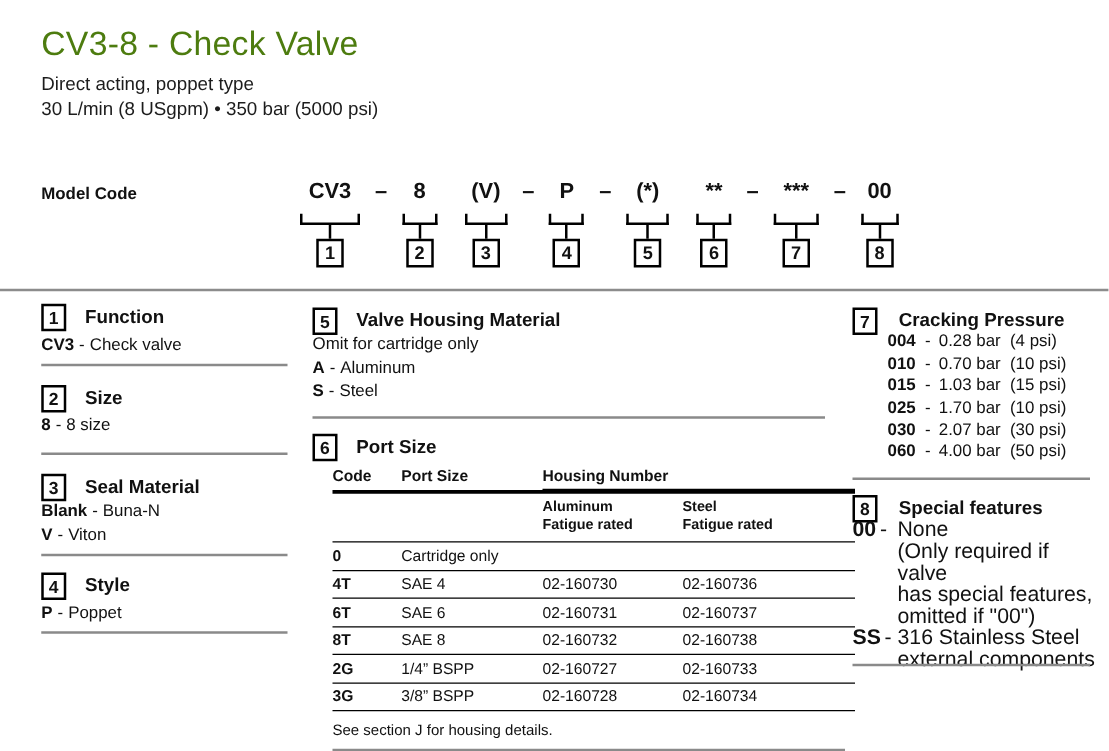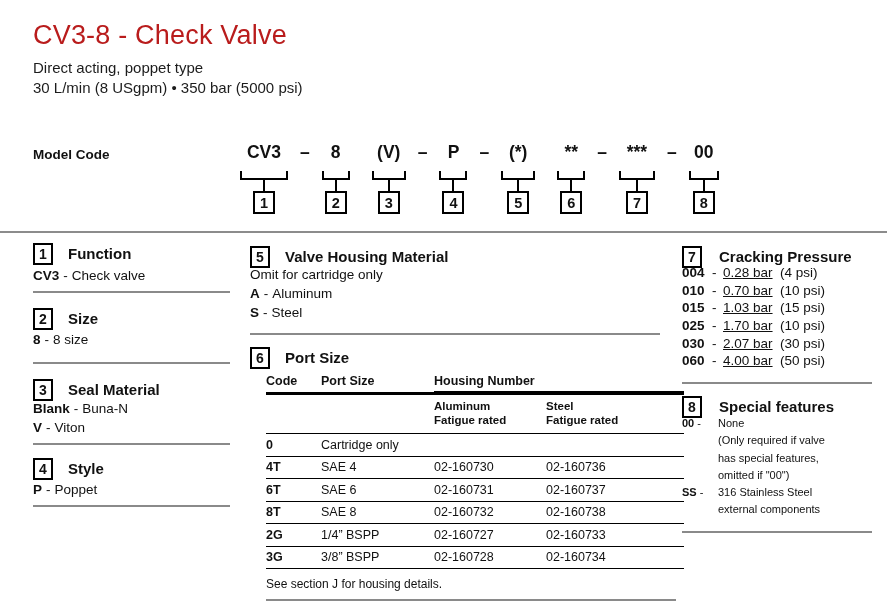--- a/index.html
+++ b/index.html
@@ -2,21 +2,21 @@
 <html><head>
 <meta charset="utf-8">
 <style>
   * { margin:0; padding:0; box-sizing:border-box; }
   html,body { background:#fff; }
   body { font-family:"Liberation Sans", sans-serif; color:#111; }
   .page { position:relative; width:887px; height:601px; background:#fff; overflow:hidden; }
 
   
   .hdr { position:absolute; left:33px; top:20px; }
-  .title { font-size:27px; font-weight:500; letter-spacing:0.2px; color:#b91c1c; }
+  .title { font-size:27px; font-weight:500; letter-spacing:0.2px; color:#4d7c0f; }
   .sub { font-size:15px; line-height:19.5px; color:#1c1c1c; }
   .sub.first { margin-top:7px; }
 
   
   .mc-label { position:absolute; left:33px; top:147px; font-weight:bold; font-size:13.5px; }
   .mc-diagram { position:absolute; left:240px; top:141px; display:flex; align-items:flex-start; gap:12px; }
   .mc-seg { display:flex; flex-direction:column; align-items:center; }
   .mc-code { font-weight:bold; font-size:17.5px; line-height:22px; white-space:nowrap; }
   .mc-bracket { height:9px; border-left:2px solid #000; border-right:2px solid #000; border-bottom:2px solid #000; margin-top:8px; }
   .mc-stem { width:2px; height:11px; background:#000; }
@@ -60,27 +60,27 @@
   .thick { height:3px; background:#000; }
   .tsub { padding:5px 0 6px 0; font-weight:bold; font-size:11.5px; line-height:13.5px; }
   .thin { height:1px; background:#000; }
   .tdata { align-items:center; height:22.5px; border-bottom:1.3px solid #000; }
   .tdata .c1 { font-weight:bold; }
   .tfoot { margin-top:8px; font-size:12px; }
   .sep-flow { margin-top:8px; height:2px; background:#8a8a8a; width:410px; }
 
   
   .cp-list { position:absolute; left:0; top:25px; }
-  .cp-row { display:flex; align-items:baseline; height:17.7px; font-size:13.5px; }
+  .cp-row { display:flex; align-items:baseline; height:17.7px; font-size:13.5px;margin-left:28px; }
   .cp-code { width:30px; flex:none; font-weight:bold; }
   .cp-dash { width:11px; flex:none; }
-  .cp-bar { width:57px; flex:none;text-decoration:underline; }
-
-  
-  .sf-list { position:absolute; left:0; top:175px; font-size:11px; line-height:17.3px; }
+  .cp-bar { width:57px; flex:none; }
+
+  
+  .sf-list { position:absolute; left:0; top:175px; font-size:17px; line-height:17.3px; }
   .sf-row { display:flex; }
   .sf-codecol { width:36px; flex:none; }
   .sf-codecol b { font-weight:bold; }
   .sf-codecol .d { margin-left:3px; }
   .sf-text { flex:1; }
 </style>
 </head>
 <body>
 
 <div class="page">

